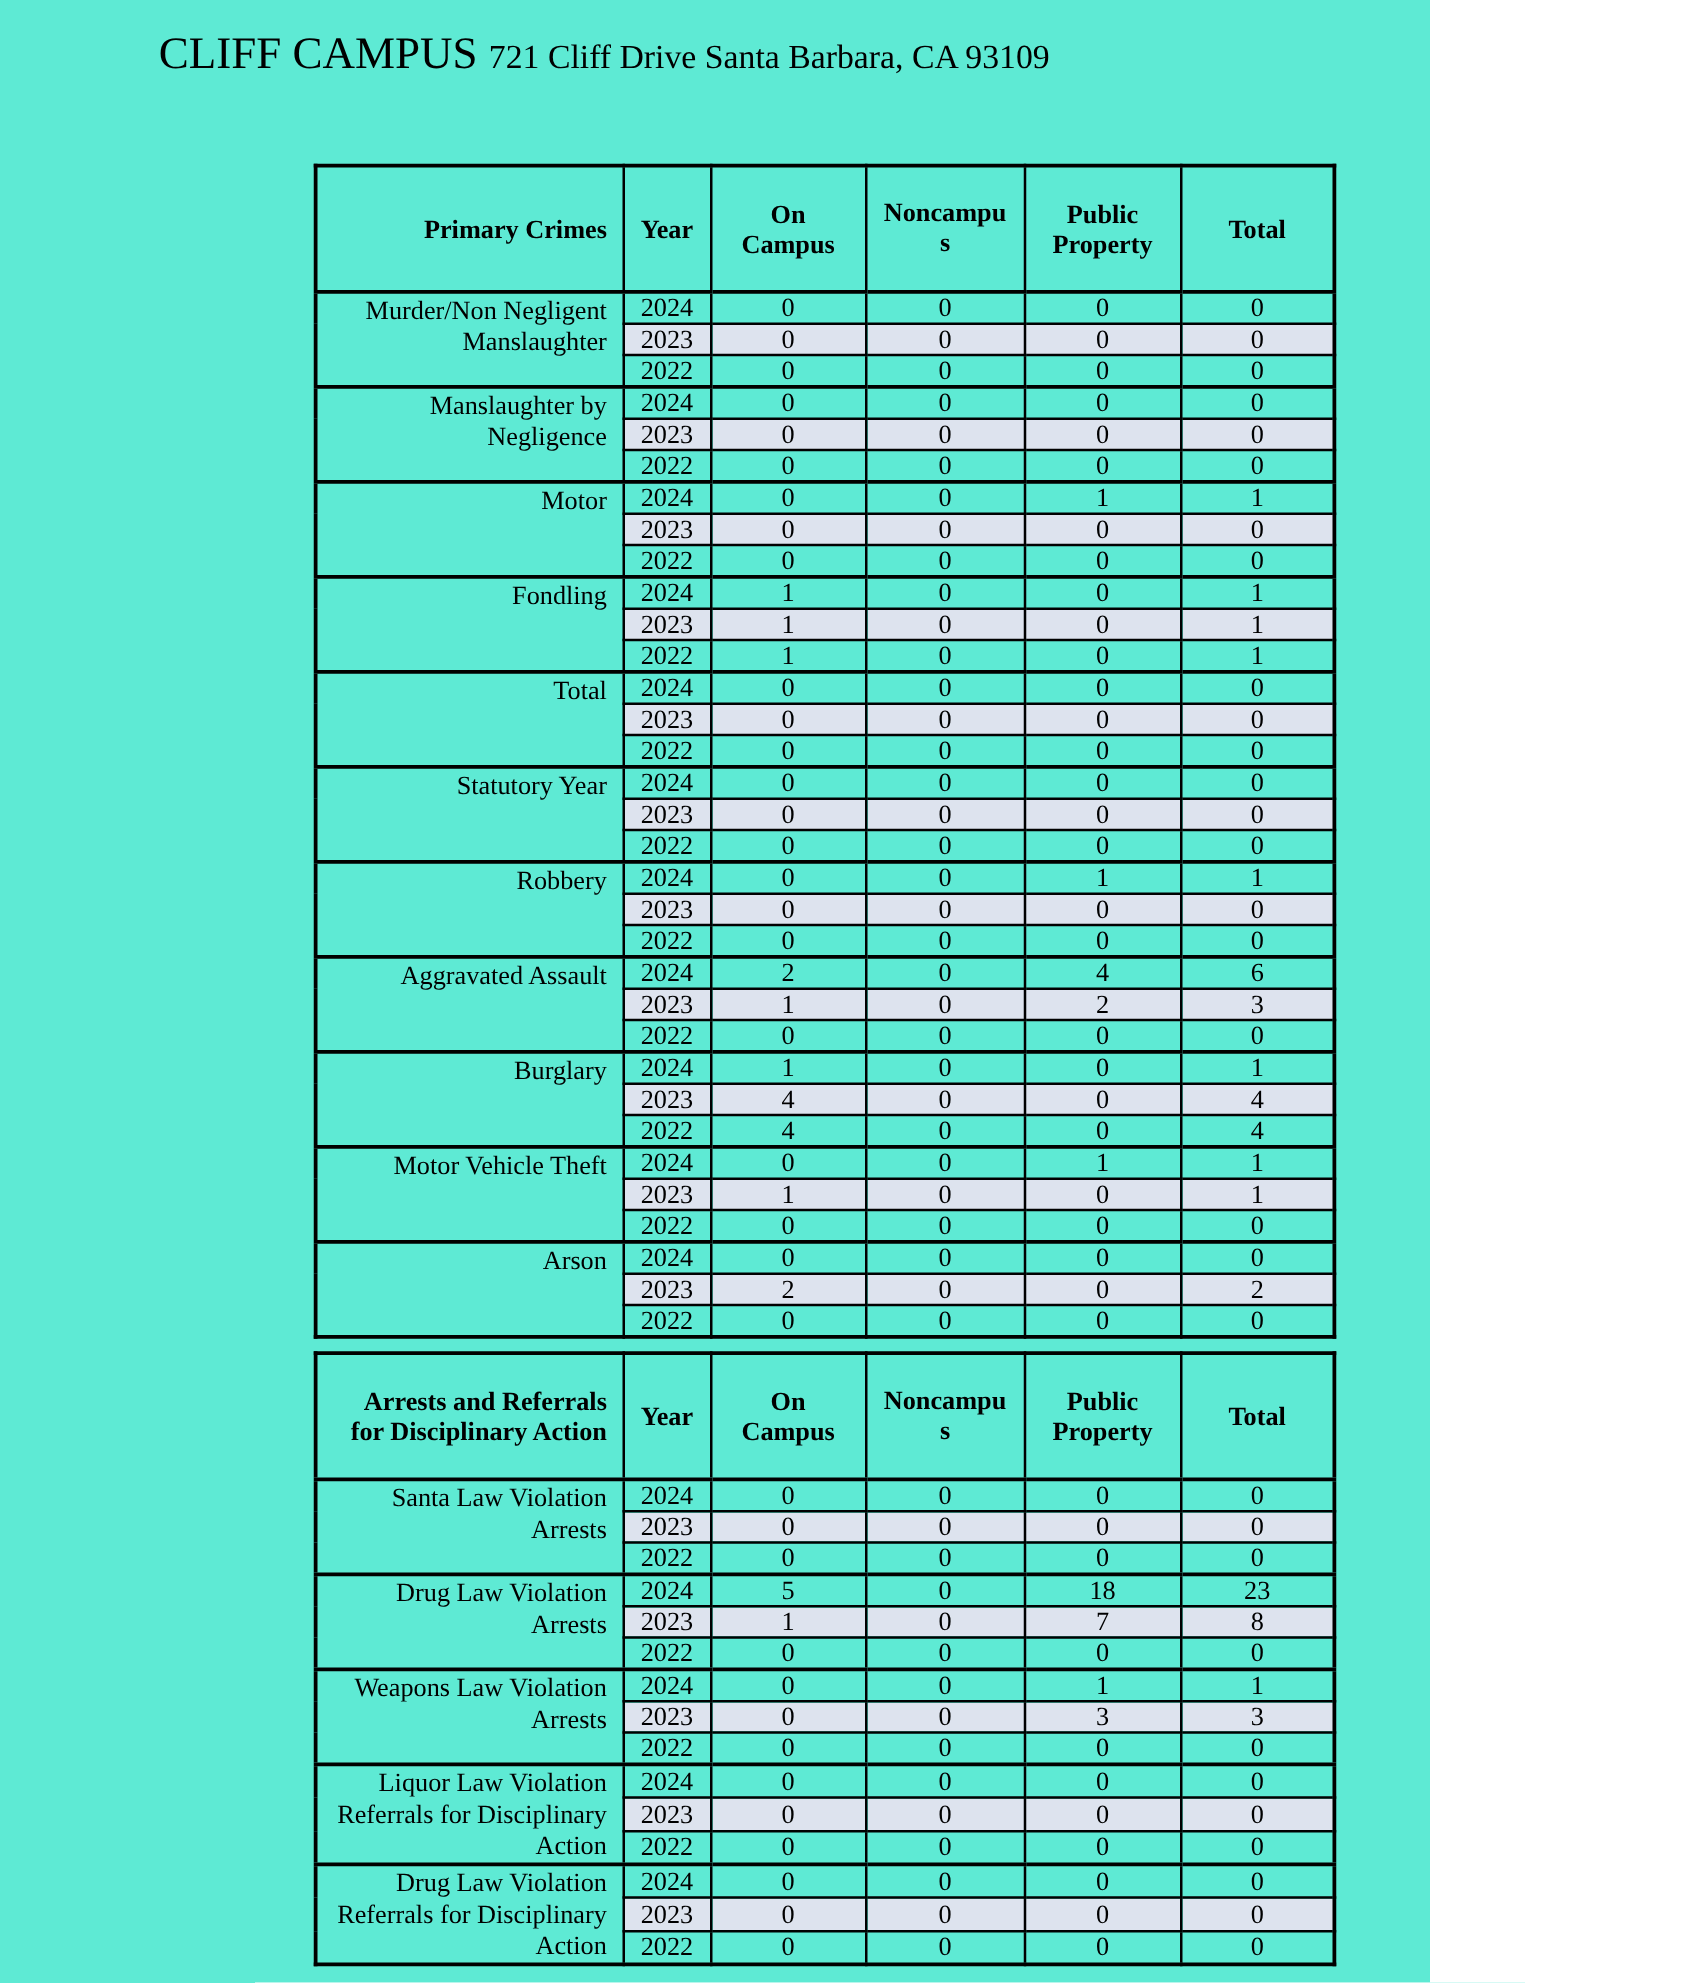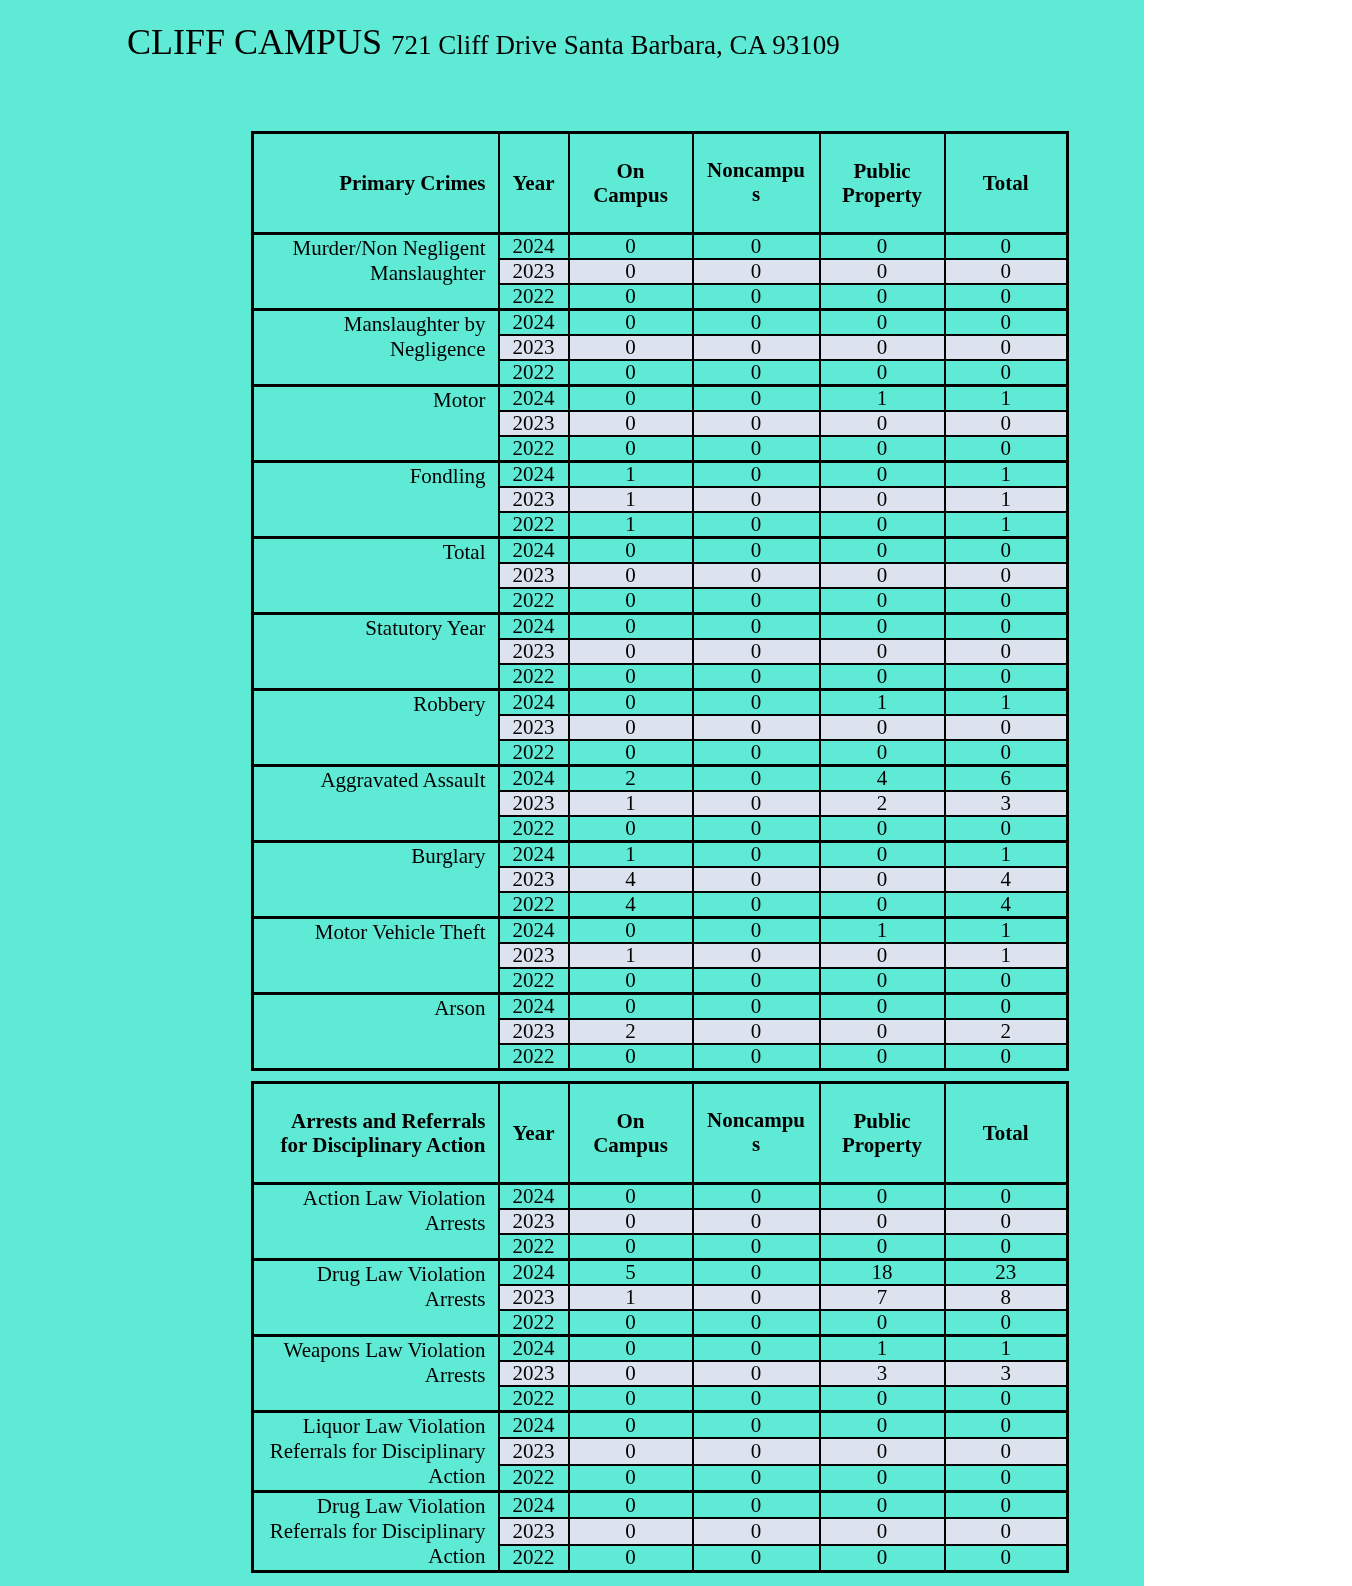--- a/index.html
+++ b/index.html
@@ -374,21 +374,21 @@
             <th class="cat"><span>Arrests and Referrals for Disciplinary Action</span></th>
             <th><span>Year</span></th>
             <th><span>On Campus</span></th>
             <th class="va-low"><span>Noncampus</span></th>
             <th><span>Public Property</span></th>
             <th><span>Total</span></th>
           </tr>
         </thead>
         <tbody>
           <tr class="group-start">
-            <td class="cat" rowspan="3"><span>Action Law Violation Arrests</span></td>
+            <td class="cat" rowspan="3"><span>Santa Law Violation Arrests</span></td>
             <td>2024</td>
             <td>0</td>
             <td>0</td>
             <td>0</td>
             <td>0</td>
           </tr>
           <tr class="hl">
             <td>2023</td>
             <td>0</td>
             <td>0</td>

